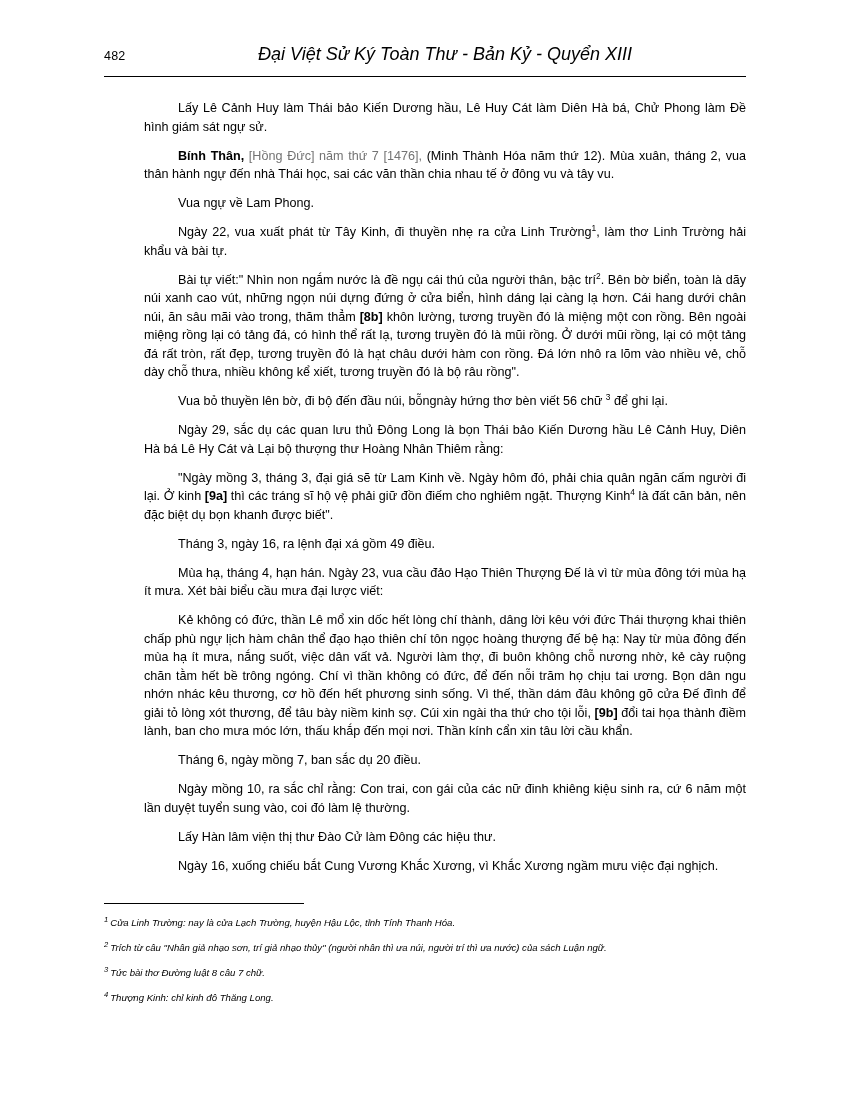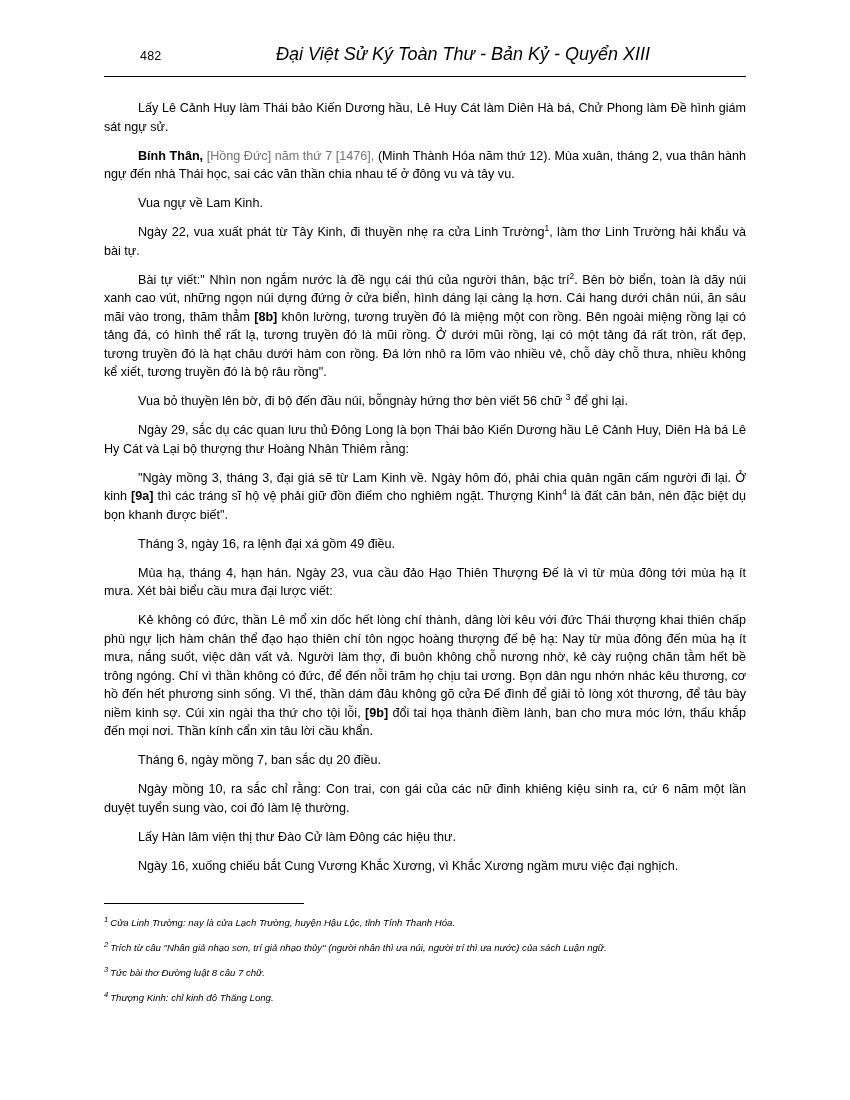--- a/index.html
+++ b/index.html
@@ -27,40 +27,40 @@
   .header {
     display: flex;
     align-items: baseline;
     height: 30px;
     font-size: 12.5px;
   }
   .header .page-number {
     width: 100px;
     font-size: 12.5px;
     letter-spacing: 0.2px;
-    margin-left: 36px;
   }
   .header .header-title {
     flex: 1;
     text-align: center;
     font-style: italic;
     font-size: 18px;
     padding-right: 60px;
     white-space: nowrap;
   }
   .header-rule {
     border-bottom: 1.1px solid #000;
     margin-top: 2px;
     margin-bottom: 22px;
   }
   
   .body-text {
     font-size: 12.6px;
     line-height: 1.47;
     text-align: justify;
+    margin-left: 40px;
   }
   .body-text p {
     margin: 0 0 10.5px 0;
     text-indent: 34px;
   }
   b.bold { font-weight: bold; }
   span.gray { color: #737373; }
   sup { font-size: 8.4px; vertical-align: super; line-height: 0; }
   
   .footnote-sep {
@@ -95,21 +95,21 @@
   </div>
   <div class="header-rule"></div>
 
   <div class="body-text">
 
     <p><span>Lấy Lê Cảnh Huy làm Thái bảo Kiến Dương hầu, Lê Huy Cát làm Diên Hà bá, Chử Phong làm Đề hình giám sát ngự sử.</span></p>
 
     <p><b class="bold">Bính Thân,</b><span class="gray"> [Hồng Đức] năm thứ 7 [1476],</span><span> (Minh Thành Hóa năm thứ 12). Mùa xuân, tháng 2, vua thân hành ngự đến nhà Thái học, sai các văn thần chia nhau tế ở đông vu và tây vu.</span></p>
 
 
-    <p><span>Vua ngự về Lam Kinh.</span></p>
+    <p><span>Vua ngự về Lam Phong.</span></p>
 
     <p><span>Ngày 22, vua xuất phát từ Tây Kinh, đi thuyền nhẹ ra cửa Linh Trường</span><sup>1</sup><span>, làm thơ Linh Trường hải khẩu và bài tự.</span></p>
 
     <p><span>Bài tự viết:" Nhìn non ngắm nước là đề ngụ cái thú của người thân, bậc trí</span><sup>2</sup><span>. Bên bờ biển, toàn là dãy núi xanh cao vút, những ngọn núi dựng đứng ở cửa biển, hình dáng lại càng lạ hơn. Cái hang dưới chân núi, ăn sâu mãi vào trong, thăm thẳm </span><b class="bold">[8b]</b><span> khôn lường, tương truyền đó là miệng một con rồng. Bên ngoài miệng rồng lại có tảng đá, có hình thể rất lạ, tương truyền đó là mũi rồng. Ở dưới mũi rồng, lại có một tảng đá rất tròn, rất đẹp, tương truyền đó là hạt châu dưới hàm con rồng. Đá lớn nhô ra lõm vào nhiều vẻ, chỗ dày chỗ thưa, nhiều không kể xiết, tương truyền đó là bộ râu rồng".</span></p>
 
     <p><span>Vua bỏ thuyền lên bờ, đi bộ đến đầu núi, bỗngnày hứng thơ bèn viết 56 chữ </span><sup>3</sup><span> để ghi lại.</span></p>
 
     <p><span>Ngày 29, sắc dụ các quan lưu thủ Đông Long là bọn Thái bảo Kiến Dương hầu Lê Cảnh Huy, Diên Hà bá Lê Hy Cát và Lại bộ thượng thư Hoàng Nhân Thiêm rằng:</span></p>
 
     <p><span>"Ngày mồng 3, tháng 3, đại giá sẽ từ Lam Kinh về. Ngày hôm đó, phải chia quân ngăn cấm người đi lại. Ở kinh </span><b class="bold">[9a]</b><span> thì các tráng sĩ hộ vệ phải giữ đồn điếm cho nghiêm ngặt. Thượng Kinh</span><sup>4</sup><span> là đất căn bản, nên đặc biệt dụ bọn khanh được biết".</span></p>

